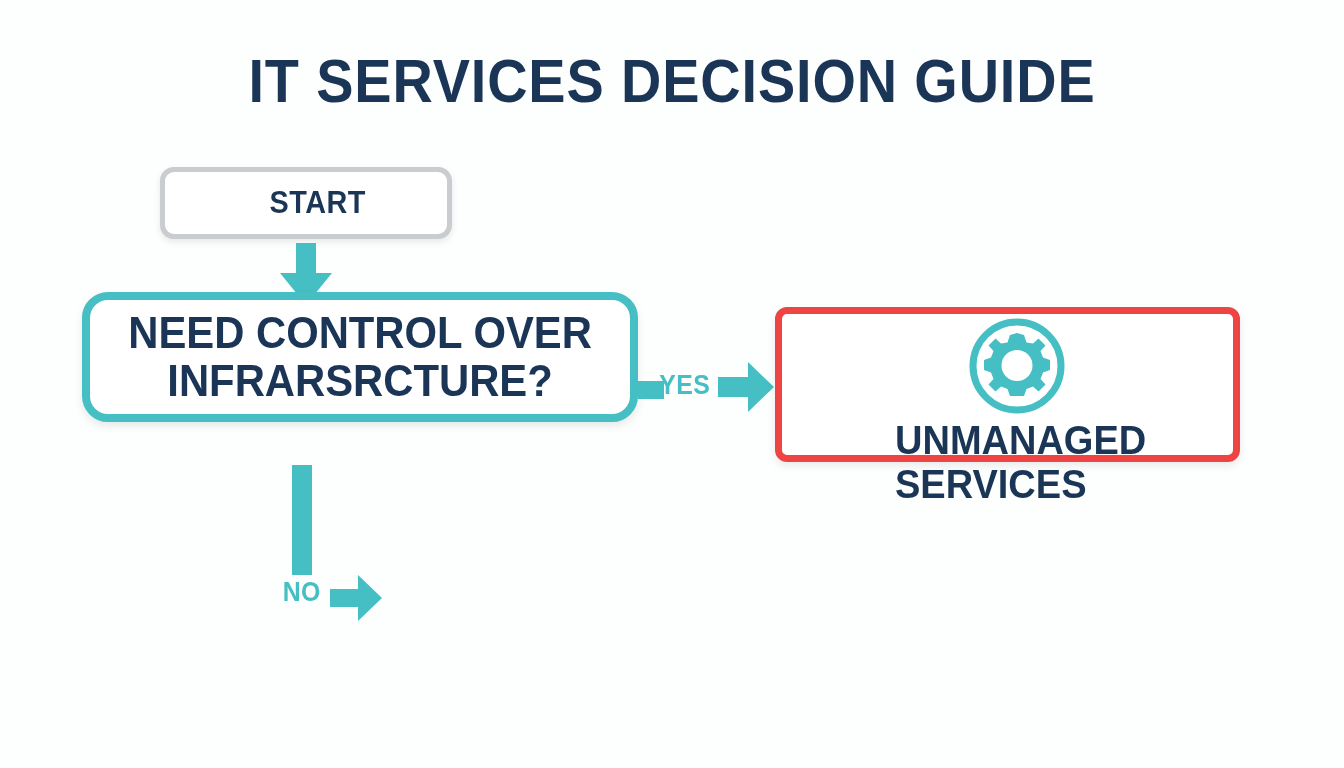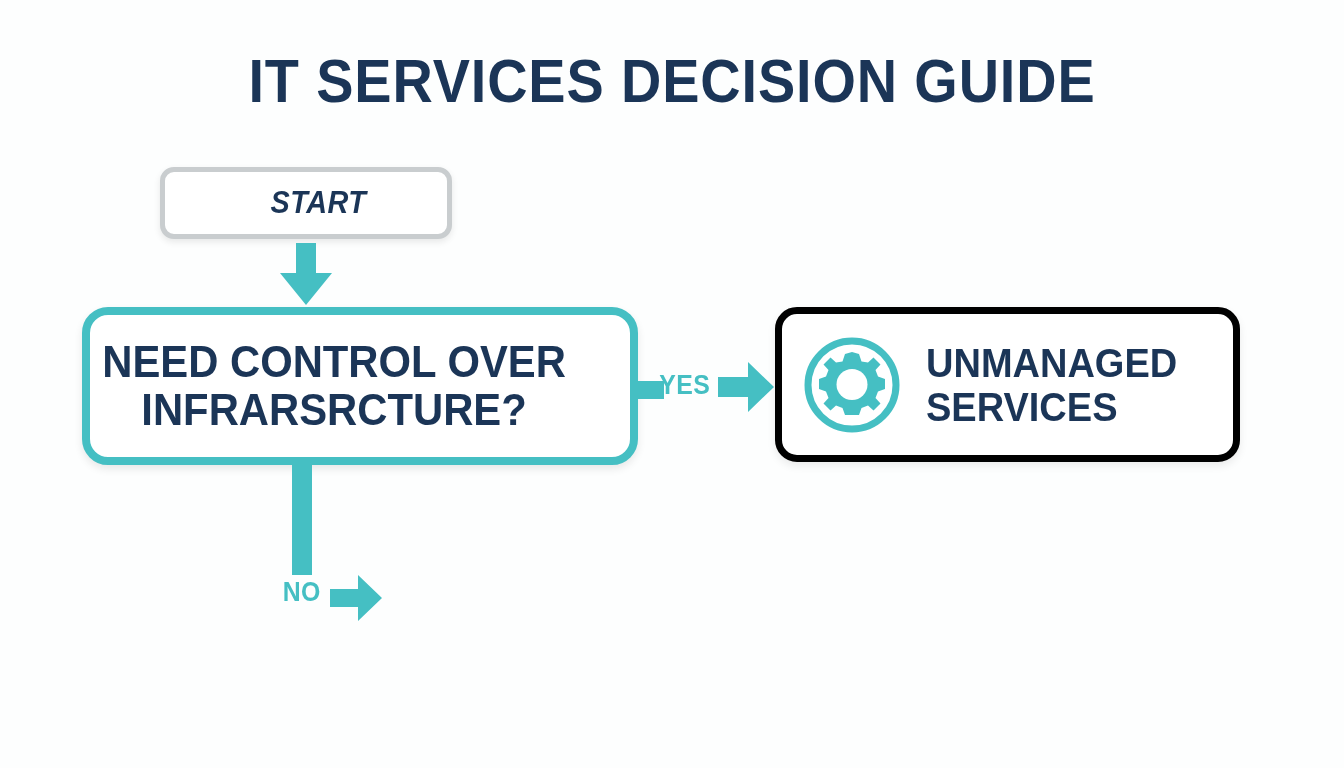--- a/index.html
+++ b/index.html
@@ -48,55 +48,56 @@
 
   .node-start {
     left: 160px;
     top: 167px;
     width: 292px;
     height: 72px;
     border: 5px solid #c9cdcf;
     border-radius: 14px;
     justify-content: center;
     box-shadow: 0 3px 7px rgba(0,0,0,0.09);
-    font-style: italic;
   }
   .node-start .label {
     font-family: "Liberation Sans Narrow", "Liberation Sans", sans-serif;
     font-weight: 700;
     font-size: 31px;
     letter-spacing: 0.5px;
     color: #1b3557;
     transform: translateX(12px) scaleX(0.93);
   }
 
   .node-decision {
     left: 82px;
-    top: 307px;
+    top: 292px;
     width: 556px;
-    height: 158px;
+    height: 130px;
     border: 8px solid #45bfc3;
     border-radius: 26px;
+    justify-content: center;
     box-shadow: 0 4px 9px rgba(0,0,0,0.09);
   }
   .node-decision .label {
     font-family: "Liberation Sans Narrow", "Liberation Sans", sans-serif;
     font-weight: 700;
     font-size: 44px;
     line-height: 48px;
     color: #1b3557;
     text-align: center;
     transform: scaleX(0.95);
     white-space: pre-line;
   }
 
   .node-outcome {
-    border: 7px solid #000000;
-    border-radius: 22px;
+    border: 7px solid #ef4444;
+    border-radius: 12px;
     box-shadow: 0 4px 9px rgba(0,0,0,0.08);
+    flex-direction: column;
   }
   .node-unmanaged {
     left: 775px;
     top: 307px;
     width: 465px;
     height: 155px;
     padding-left: 18px;
   }
   .node-managed {
     left: 385px;

